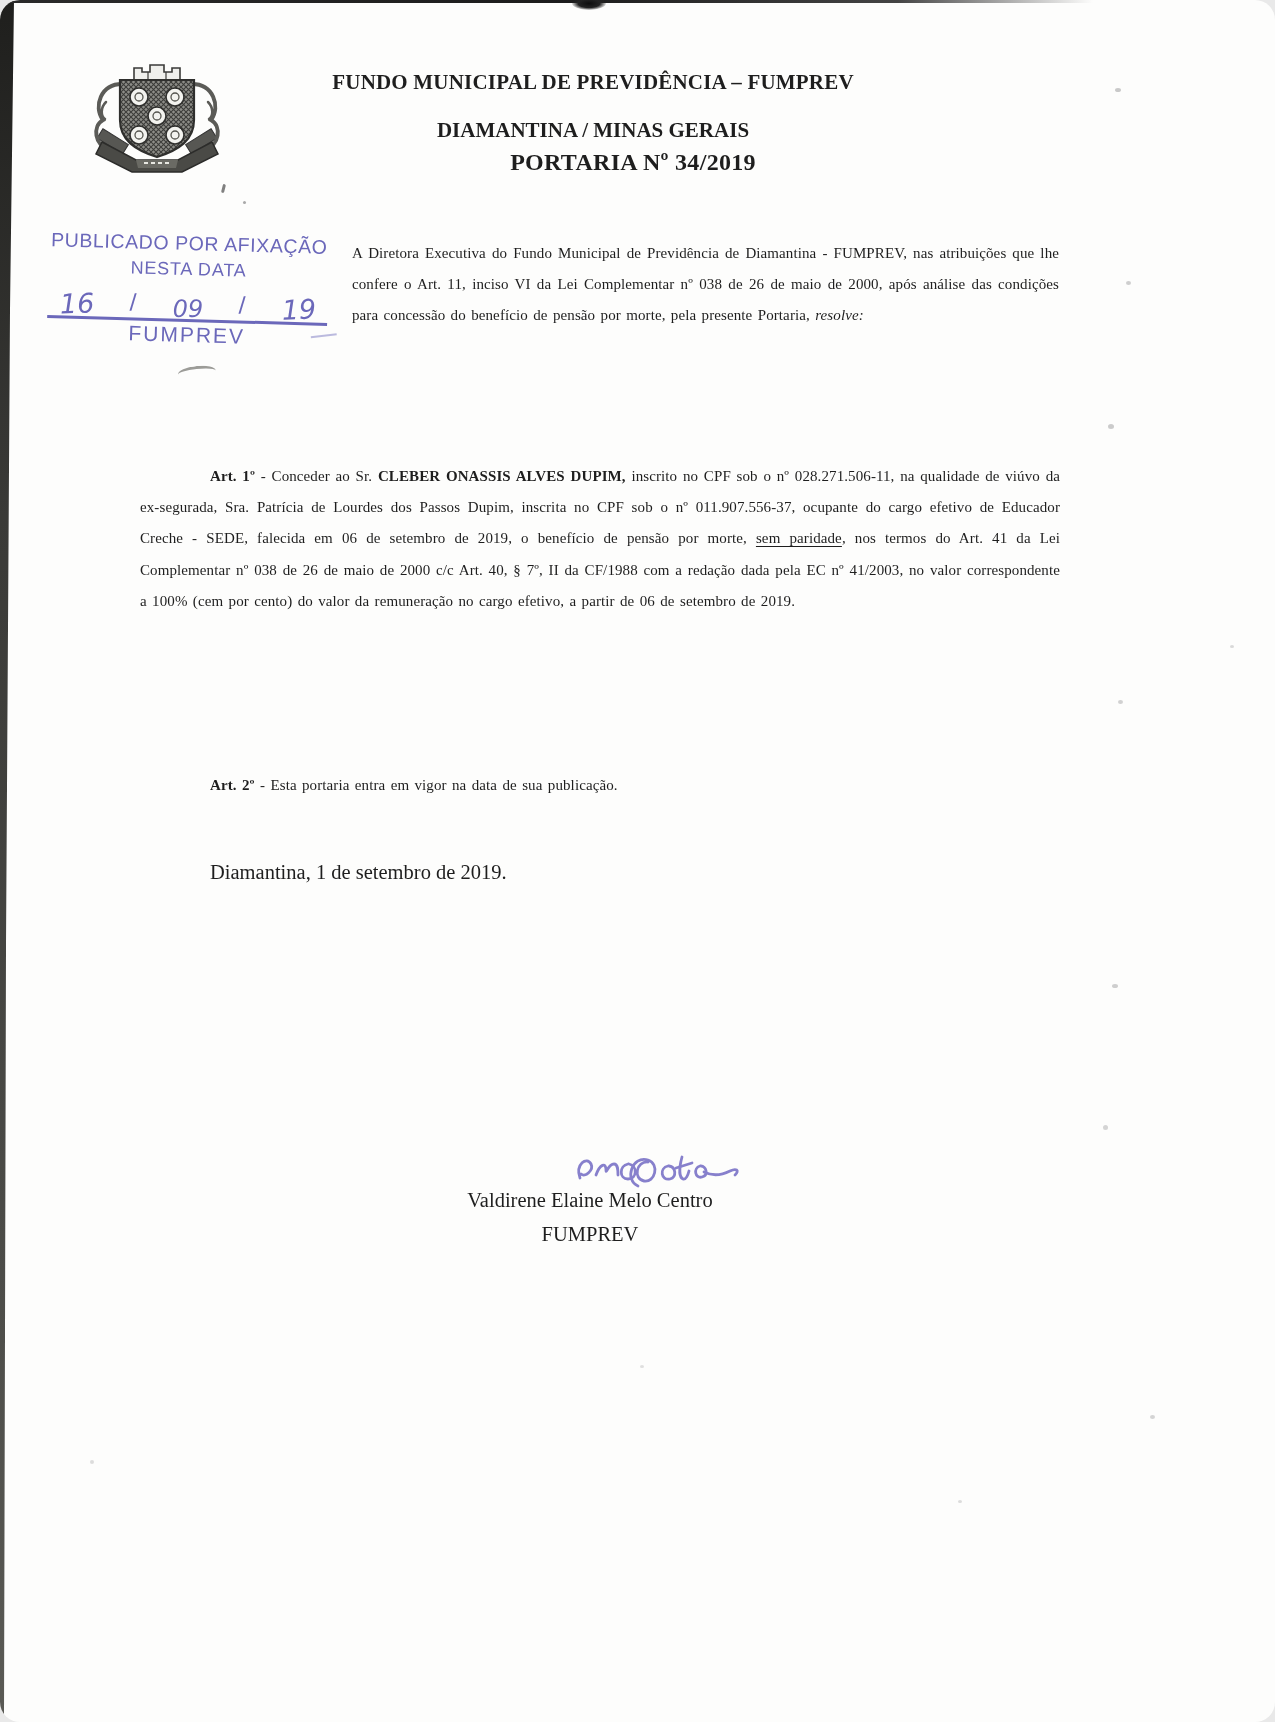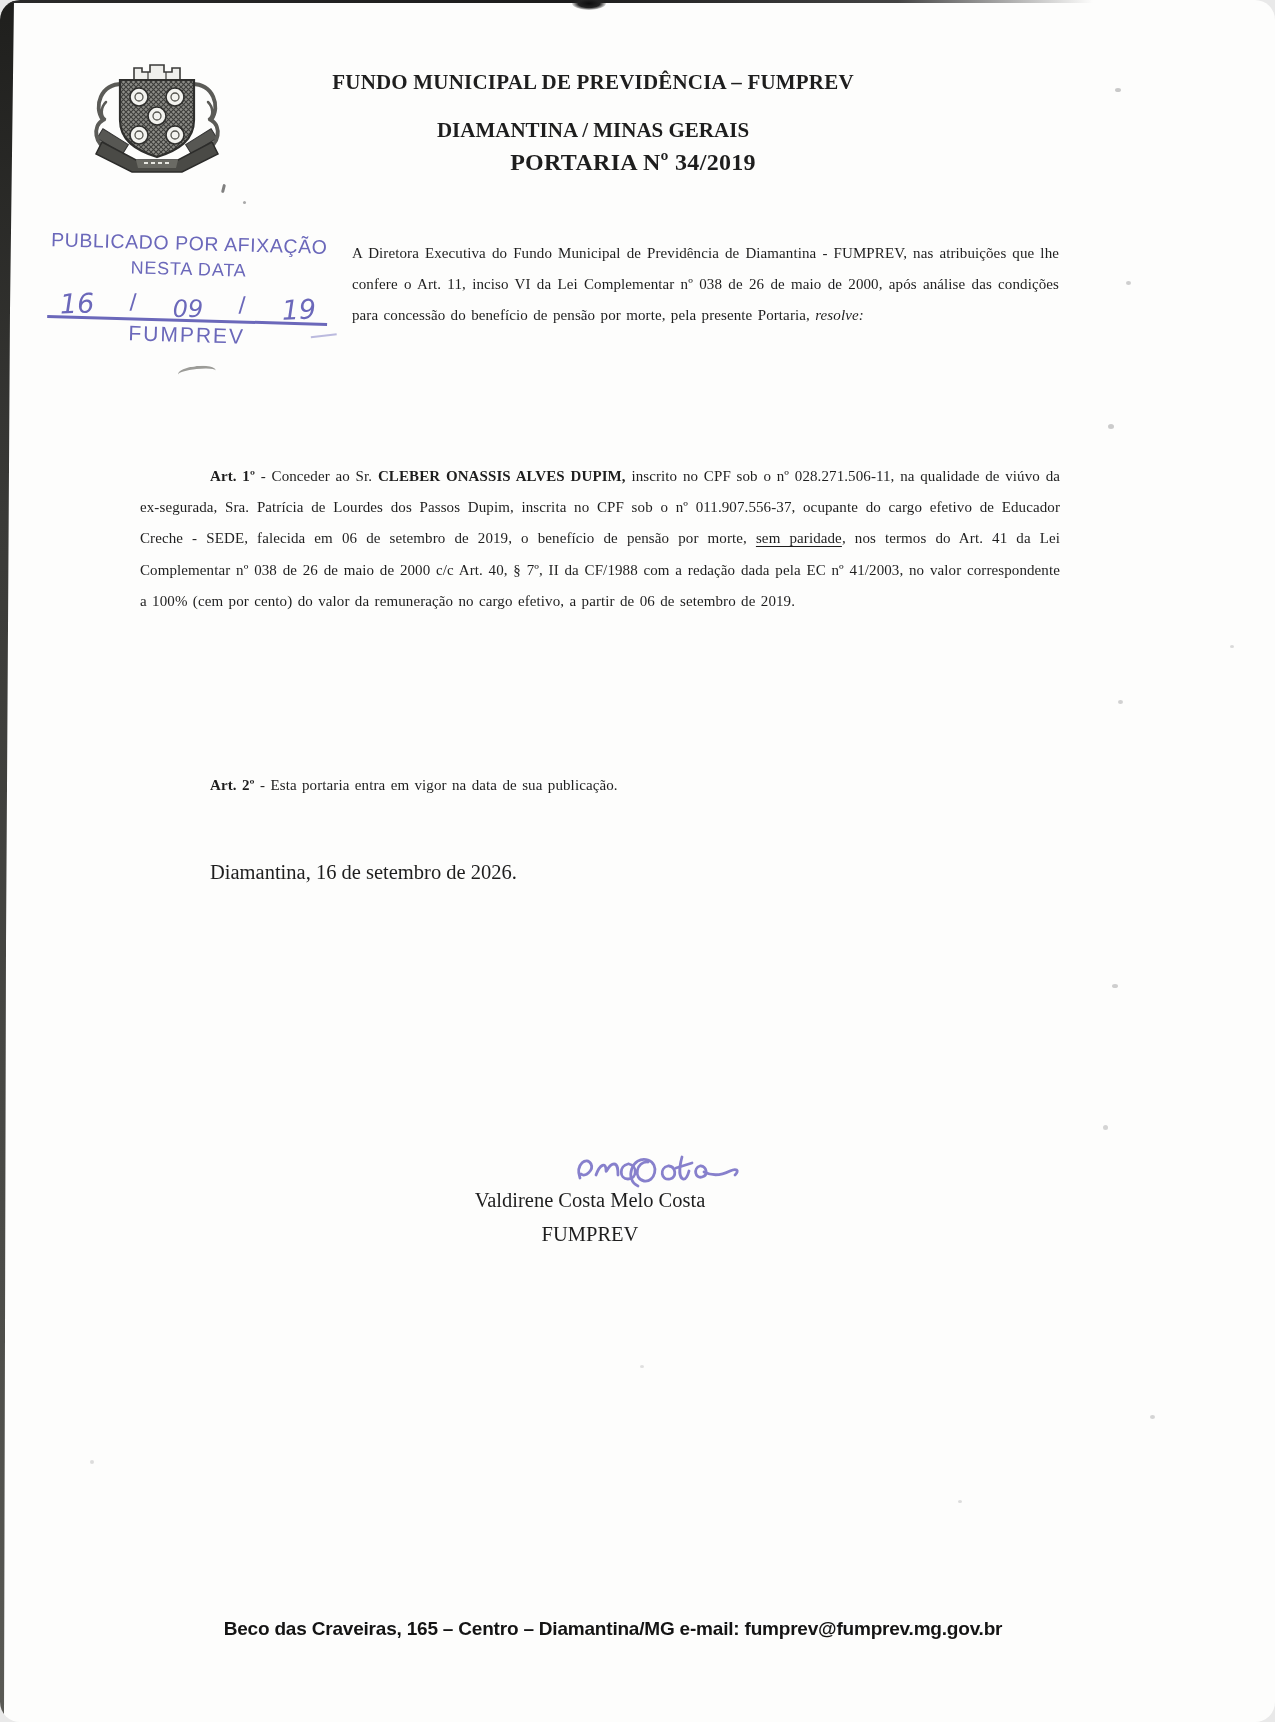--- a/index.html
+++ b/index.html
@@ -176,38 +176,37 @@
     <div class="stamp-l4">FUMPREV</div>
     <div class="stamp-smudge"></div>
   </div>
 
   <p class="para preamble"><span>A Diretora Executiva do Fundo Municipal de Previdência de Diamantina - FUMPREV, nas atribuições que lhe confere o Art. 11, inciso VI da Lei Complementar nº 038 de 26 de maio de 2000, após análise das condições para concessão do benefício de pensão por morte, pela presente Portaria, </span><i>resolve:</i></p>
 
   <p class="para art1"><b>Art. 1º</b><span> - Conceder ao Sr. </span><b>CLEBER ONASSIS ALVES DUPIM,</b><span> inscrito no CPF sob o nº 028.271.506-11, na qualidade de viúvo da ex-segurada, Sra. Patrícia de Lourdes dos Passos Dupim, inscrita no CPF sob o nº 011.907.556-37, ocupante do cargo efetivo de Educador Creche - SEDE, falecida em 06 de setembro de 2019, o benefício de pensão por morte, </span><span class="u">sem paridade</span><span>, nos termos do Art. 41 da Lei Complementar nº 038 de 26 de maio de 2000 c/c Art. 40, § 7º, II da CF/1988 com a redação dada pela EC nº 41/2003, no valor correspondente a 100% (cem por cento) do valor da remuneração no cargo efetivo, a partir de 06 de setembro de 2019.</span></p>
 
   <p class="para art2"><b>Art. 2º</b><span> - Esta portaria entra em vigor na data de sua publicação.</span></p>
 
-  <div class="dateline">Diamantina, 16 de setembro de 2026.</div>
+  <div class="dateline">Diamantina, 1 de setembro de 2019.</div>
 
   <svg class="sig-scrawl" viewBox="0 0 200 48" xmlns="http://www.w3.org/2000/svg">
     <g fill="none" stroke="#7d76c8" stroke-width="2.8" stroke-linecap="round" opacity=".92">
       <path d="M8,30 C3,16 15,8 19,16 C22,22 13,30 9,26"></path>
       <path d="M24,27 C28,16 34,14 34,22 C34,27 36,16 42,16 C46,16 46,22 46,27"></path>
       <path d="M56,16 C47,18 47,31 56,31 C65,31 66,18 57,16"></path>
       <path d="M76,14 C64,13 61,31 72,33 C83,35 88,16 76,12 C60,7 52,32 66,38"></path>
       <path d="M96,18 C87,20 89,33 98,31 C105,29 104,19 97,18"></path>
       <path d="M110,9 C107,20 107,29 111,31 C114,32 116,27 117,23"></path>
       <path d="M104,20 L120,15"></path>
       <path d="M128,18 C121,20 123,31 130,29 C137,27 134,18 129,18"></path>
       <path d="M132,24 C140,28 150,27 158,23 C164,20 168,22 163,27"></path>
     </g>
   </svg>
 
   <div class="sig-block">
-    <div>Valdirene Costa Melo Costa</div>
+    <div>Valdirene Elaine Melo Centro</div>
     <div>FUMPREV</div>
   </div>
 
   <div class="footer">
-    <div>Beco das Craveiras, 165 – Centro – Diamantina/MG e-mail: fumprev@fumprev.mg.gov.br</div>
   </div>
 
 </div>
 
 </body></html>

